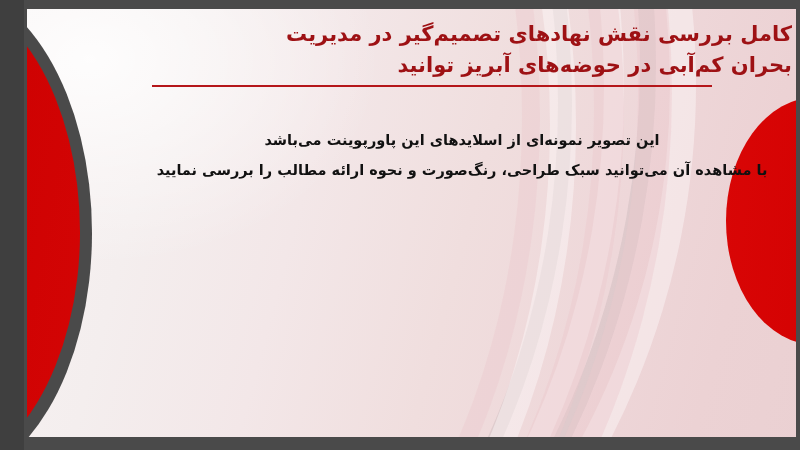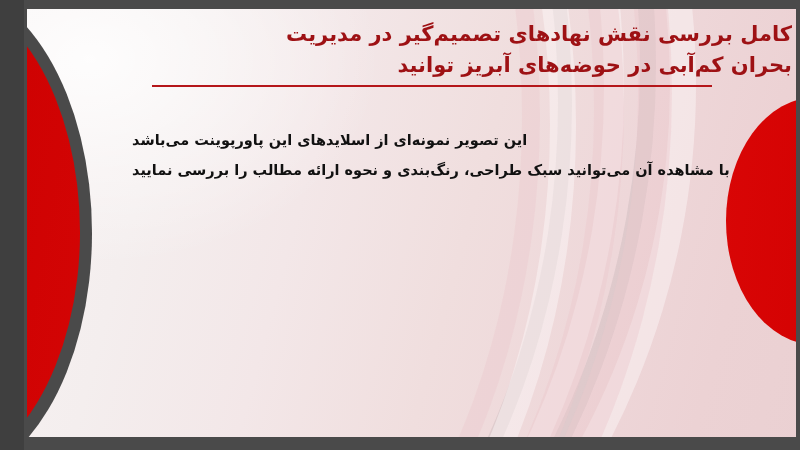--- a/index.html
+++ b/index.html
@@ -84,21 +84,21 @@
     white-space:nowrap;
   }
   .title-rule{
     position:absolute;right:108px;top:76px;width:560px;height:2px;
     background:#b5161a;z-index:26;
   }
 
   
   .body-block{
     position:absolute;right:28px;top:116px;width:660px;
-    text-align:left;direction:rtl;z-index:25;
+    text-align:center;direction:rtl;z-index:25;
   }
   .body-line{
     color:#111111;font-size:14.5px;line-height:30px;font-weight:600;
     white-space:nowrap;
   }
 </style>
 </head>
 <body>
 
 <div class="slide">
@@ -124,21 +124,21 @@
     <div class="right-oval"></div>
 
     <div class="title-block">
       <div class="title-line">کامل بررسی نقش نهادهای تصمیم‌گیر در مدیریت</div>
       <div class="title-line">بحران کم‌آبی در حوضه‌های آبریز توانید</div>
     </div>
     <div class="title-rule"></div>
 
     <div class="body-block">
       <div class="body-line">این تصویر نمونه‌ای از اسلایدهای این پاورپوینت می‌باشد</div>
-      <div class="body-line">با مشاهده آن می‌توانید سبک طراحی، رنگ‌بندی و نحوه ارائه مطالب را بررسی نمایید</div>
+      <div class="body-line">با مشاهده آن می‌توانید سبک طراحی، رنگ‌صورت و نحوه ارائه مطالب را بررسی نمایید</div>
     </div>
 
   </div>
 
   <div class="frame-top"></div>
   <div class="frame-bottom"></div>
   <div class="frame-left"></div>
   <div class="frame-right"></div>
 
 </div>

